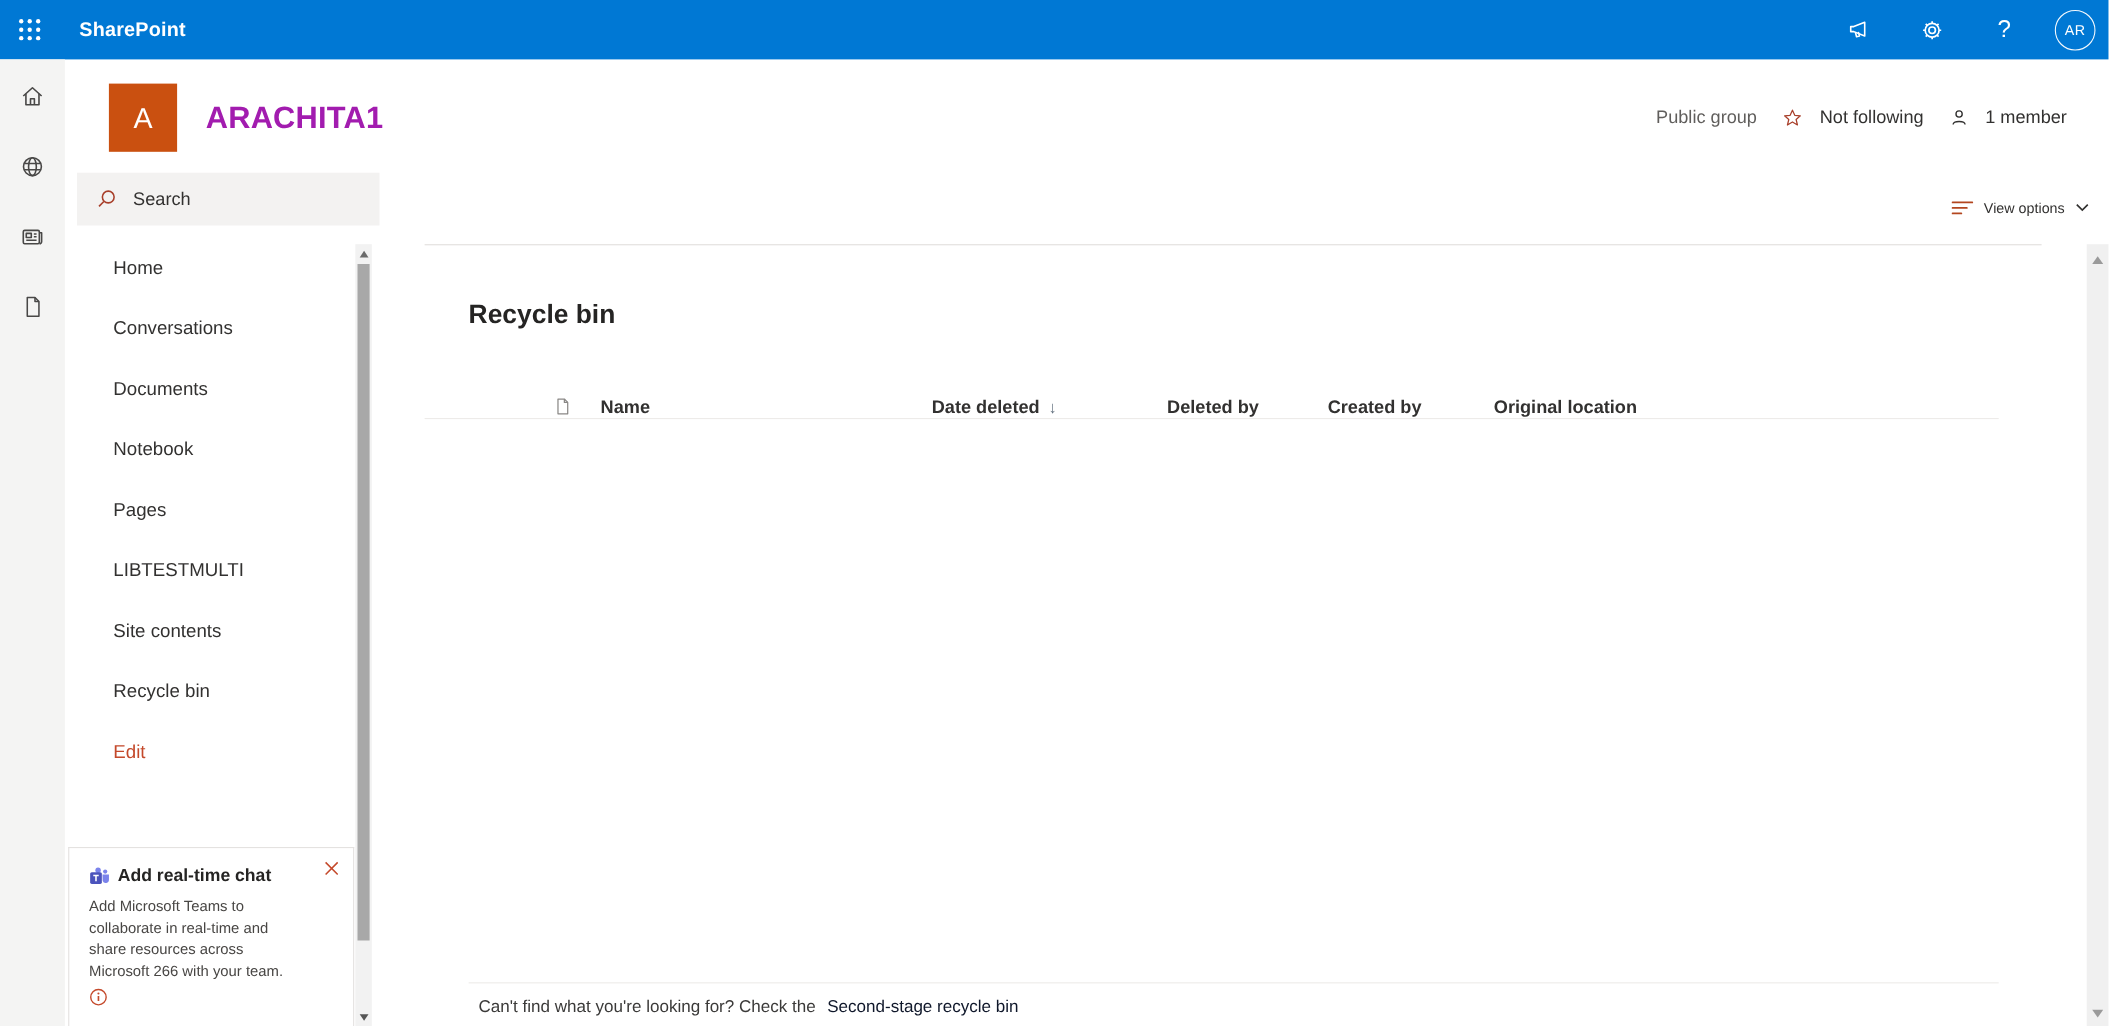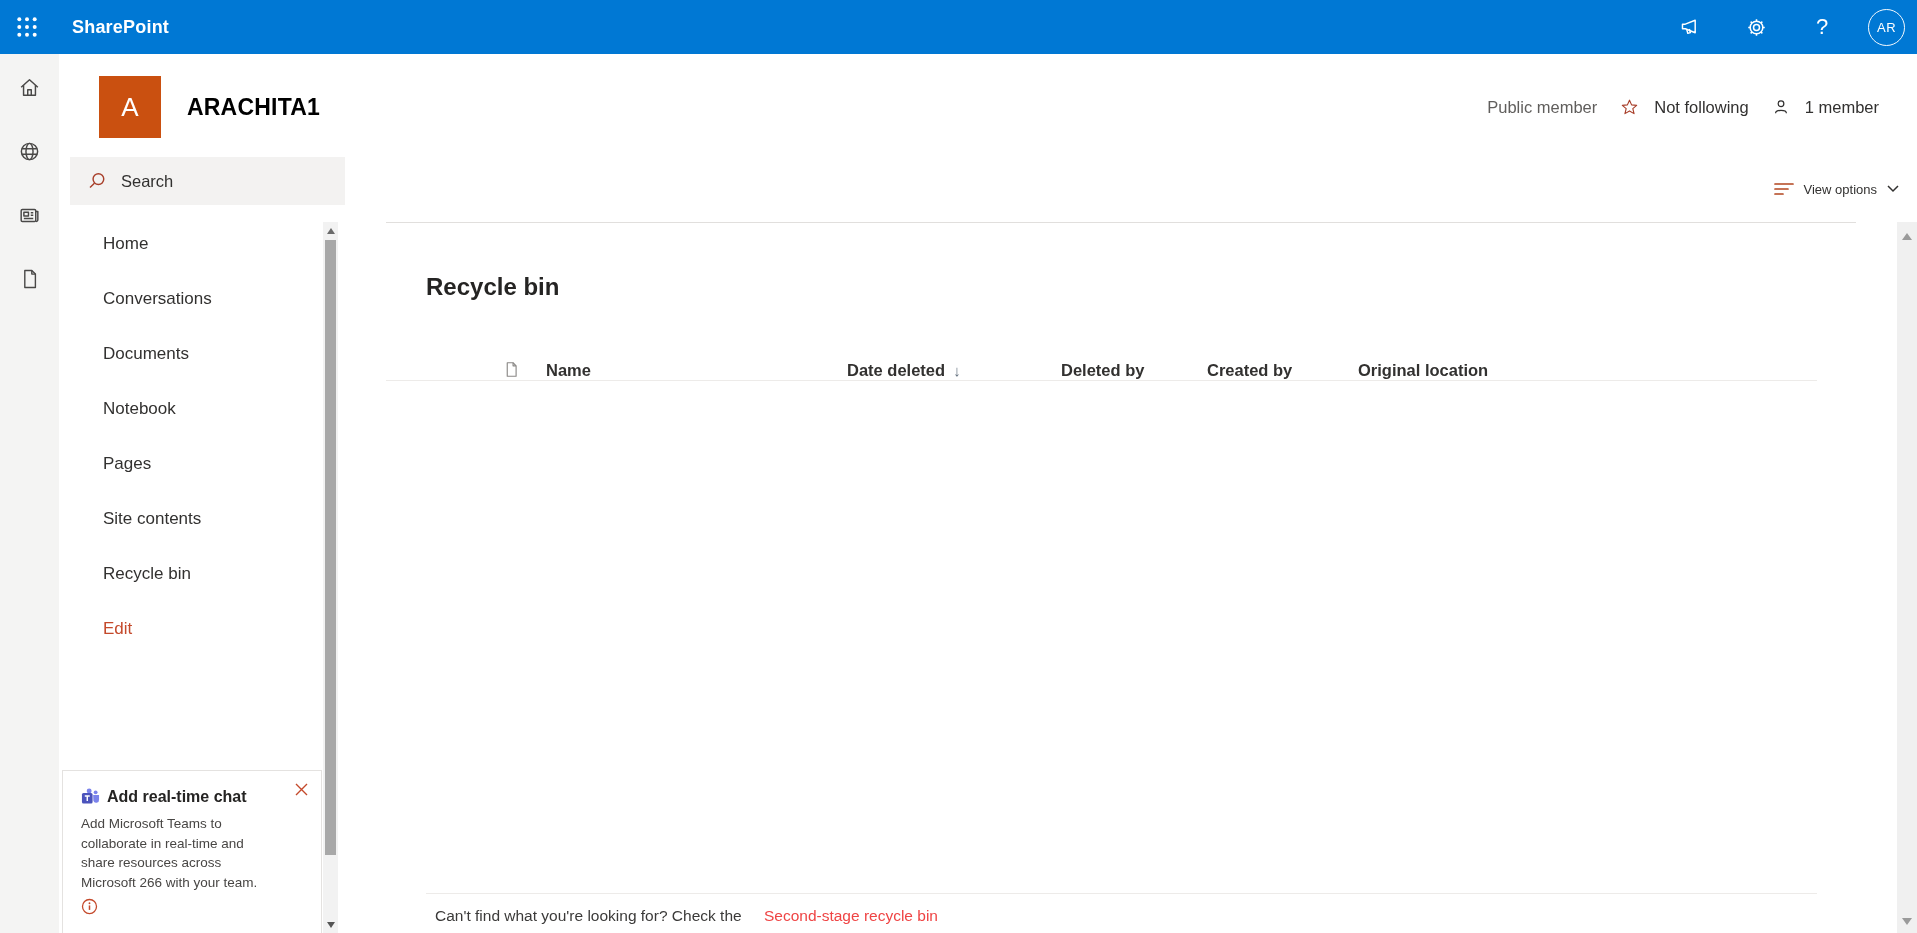--- a/index.html
+++ b/index.html
@@ -21,21 +21,21 @@
   .left-rail { width:59px; background:#f4f4f3; display:flex; flex-direction:column; align-items:center; padding-top:20px; gap:38px; }
   .rail-btn { width:26px; height:26px; display:flex; align-items:center; justify-content:center; cursor:pointer; }
 
   .main-col { flex:1; display:flex; flex-direction:column; min-width:0; }
 
   
   .site-header { height:103px; display:flex; align-items:flex-start; padding:22px 38px 0 40px; }
   .site-header-inner { display:flex; align-items:center; height:62px; width:100%; }
   .site-logo { width:62px; height:62px; background:#ca5010; color:#fff; font-size:26px;
     display:flex; align-items:center; justify-content:center; flex:0 0 auto; }
-  .site-title { font-size:23px; font-weight:700; color:#000000; margin-left:26px; letter-spacing:.2px; }
+  .site-title { font-size:28px; font-weight:700; color:#a21caf; margin-left:26px; letter-spacing:.2px; }
   .group-info { margin-left:auto; display:flex; align-items:center; gap:22px; font-size:16.5px; }
   .group-type { color:#605e5c; }
   .follow, .members { display:flex; align-items:center; gap:14px; color:#323130; cursor:pointer; }
 
   
   .toolbar-row { height:65px; position:relative; }
   .search-box { position:absolute; left:11px; top:0; width:275px; height:48px; background:#f3f2f1;
     display:flex; align-items:center; padding-left:16px; gap:14px; }
   .search-input { border:none; outline:none; background:transparent; font-size:16.5px;
     font-family:inherit; color:#323130; width:200px; }
@@ -78,21 +78,21 @@
   .table-header { display:flex; align-items:flex-end; height:42px; margin:38px 39px 0 0; padding-left:117px;
     border-bottom:1px solid #edebe9; font-size:16.5px; font-weight:600; color:#323130; }
   .hc-icon { width:43px; display:flex; align-items:center; }
   .hc-name { width:301px; }
   .hc-date { width:214px; display:flex; align-items:center; gap:8px; }
   .hc-delby { width:146px; }
   .hc-creby { width:151px; }
   .sort-arrow { font-size:15px; color:#62707e; font-weight:400; }
   .content-footer { position:absolute; left:40px; right:39px; bottom:8px; border-top:1px solid #edebe9; padding:13px 0 0 9px;
     font-size:15.5px; color:#3b3a39; }
-  .footer-link { color:#ef4444; cursor:pointer; margin-left:18px; }
+  .footer-link { color:#0f172a; cursor:pointer; margin-left:6px; }
 
   
   .right-scrollbar { width:20px; flex:0 0 auto; background:#f0f0f0; position:relative; }
   .rsb-up { position:absolute; top:7px; left:0; width:20px; height:14px; display:flex; align-items:center; justify-content:center; cursor:pointer; }
   .rsb-down { position:absolute; bottom:5px; left:0; width:20px; height:14px; display:flex; align-items:center; justify-content:center; cursor:pointer; }
   .tri-up-lt { width:0; height:0; border-left:5px solid transparent; border-right:5px solid transparent; border-bottom:7px solid #9a9a9a; }
   .tri-down-lt { width:0; height:0; border-left:5px solid transparent; border-right:5px solid transparent; border-top:7px solid #9a9a9a; }
 </style>
 </head>
 <body>
@@ -180,21 +180,21 @@
     </div>
   </div>
 
   <div class="main-col">
 
     <div class="site-header">
       <div class="site-header-inner">
         <div class="site-logo">A</div>
         <div class="site-title">ARACHITA1</div>
         <div class="group-info">
-          <span class="group-type">Public member</span>
+          <span class="group-type">Public group</span>
           <span class="follow">
             <svg width="21" height="21" viewBox="0 0 24 24">
               <path d="M12 3.6 L14.4 9 L20.2 9.5 L15.8 13.3 L17.2 19 L12 15.9 L6.8 19 L8.2 13.3 L3.8 9.5 L9.6 9 Z" fill="none" stroke="#a83f2a" stroke-width="1.3" stroke-linejoin="round"></path>
             </svg>
             <span>Not following</span>
           </span>
           <span class="members">
             <svg width="20" height="20" viewBox="0 0 24 24">
               <g fill="none" stroke="#323130" stroke-width="1.5">
                 <circle cx="12" cy="8" r="3.4"></circle>
@@ -232,20 +232,21 @@
 
     <div class="content-row">
 
       <div class="nav-col">
         <div class="nav-list">
           <div class="nav-item">Home</div>
           <div class="nav-item">Conversations</div>
           <div class="nav-item">Documents</div>
           <div class="nav-item">Notebook</div>
           <div class="nav-item">Pages</div>
+          <div class="nav-item">LIBTESTMULTI</div>
           <div class="nav-item">Site contents</div>
           <div class="nav-item">Recycle bin</div>
           <div class="nav-item accent">Edit</div>
         </div>
 
         <div class="promo-card">
           <div class="promo-close">
             <svg width="13" height="13" viewBox="0 0 13 13">
               <path d="M1 1 L12 12 M12 1 L1 12" stroke="#c4492b" stroke-width="1.4"></path>
             </svg>

